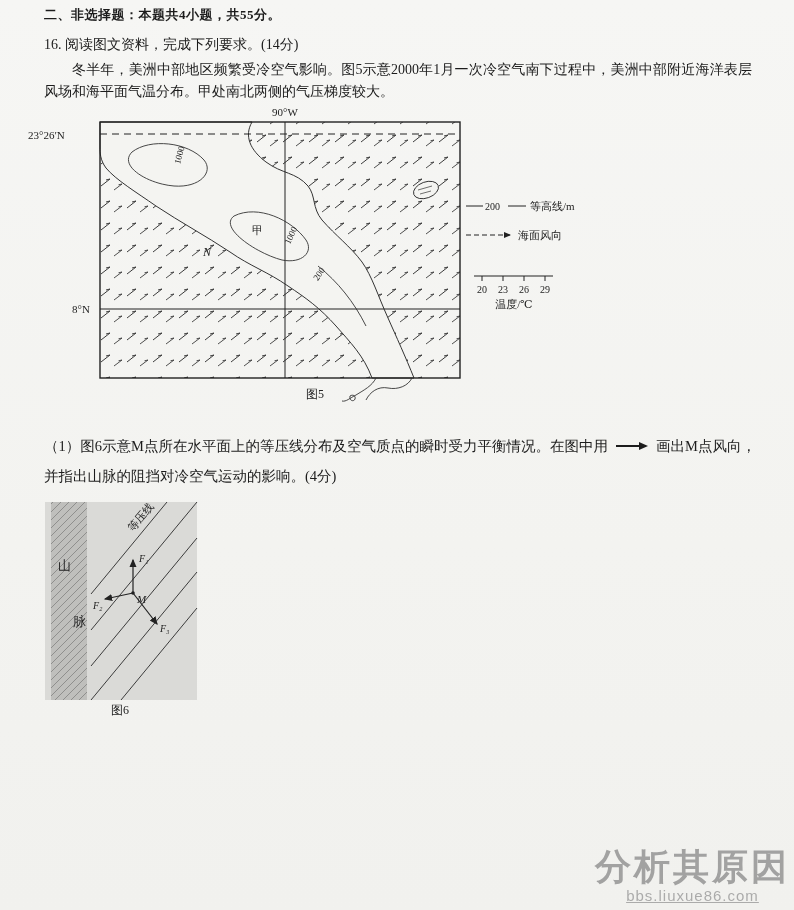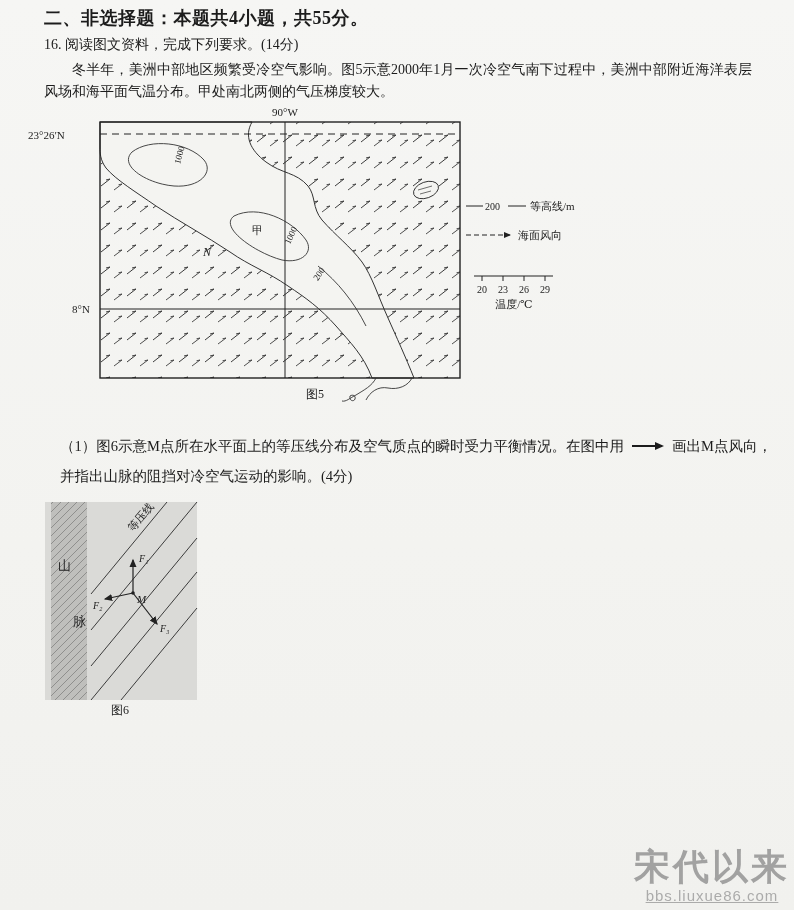--- a/index.html
+++ b/index.html
@@ -5,29 +5,29 @@
   html,body{margin:0;padding:0;}
   .page{
     position:relative;
     width:794px;height:910px;
     background:linear-gradient(180deg,#f6f6f4 0%,#f3f3f0 60%,#f1f1ee 100%);
     font-family:"Liberation Serif","DejaVu Serif",serif;
     color:#1c1c1c;
     overflow:hidden;
   }
   .abs{position:absolute;}
-  .section-header{left:44px;top:6px;font-size:18px;font-weight:bold;letter-spacing:.5px;text-align:right;}
+  .section-header{left:44px;top:6px;font-size:13px;font-weight:bold;letter-spacing:.5px;text-align:right;}
   .q-title{left:44px;font-size:14px;}
   .q16-title{top:36px;}
   .q17-title{top:769px;}
   .para{left:44px;width:708px;font-size:14px;line-height:22px;text-indent:2em;text-align:justify;}
   .q16-intro{top:59px;}
   .q17-intro{top:793px;line-height:26px;}
   .sub-q{left:44px;width:712px;font-size:14.5px;}
-  .q16-sub1{top:431px;line-height:30px;text-align:justify;margin-left:16px;}
+  .q16-sub1{top:431px;line-height:30px;text-align:justify;}
   .q16-sub2{top:741px;}
   .fig5{left:20px;top:104px;width:560px;height:302px;}
   .fig6{left:45px;top:502px;width:160px;height:222px;}
   svg text{font-family:"Liberation Serif","DejaVu Serif",serif;fill:#222;}
   .arrow{display:inline-block;width:30px;height:2px;background:#1c1c1c;vertical-align:middle;margin:0 10px 3px 8px;position:relative;}
   .arrow::after{content:"";position:absolute;right:-2px;top:-3px;border-left:9px solid #1c1c1c;border-top:4px solid transparent;border-bottom:4px solid transparent;}
   .watermark{position:absolute;right:4px;bottom:6px;text-align:center;opacity:.8;font-family:"Liberation Sans","DejaVu Sans",sans-serif;}
   .wm-title{font-size:36px;font-weight:bold;letter-spacing:3px;color:#8f8f8f;line-height:40px;}
   .wm-url{font-size:15px;color:#9a9a9a;letter-spacing:1px;text-decoration:underline;}
 </style>
@@ -157,17 +157,17 @@
       <text x="92" y="101" font-size="11" font-style="italic">M</text>
 
       <text x="66" y="212" font-size="12">图6</text>
     </svg>
   </div>
 
 
 
 
   <div class="watermark">
-    <div class="wm-title">宋代以来</div>
+    <div class="wm-title">分析其原因</div>
     <div class="wm-url">bbs.liuxue86.com</div>
   </div>
 
 </div>
 
 </body></html>

